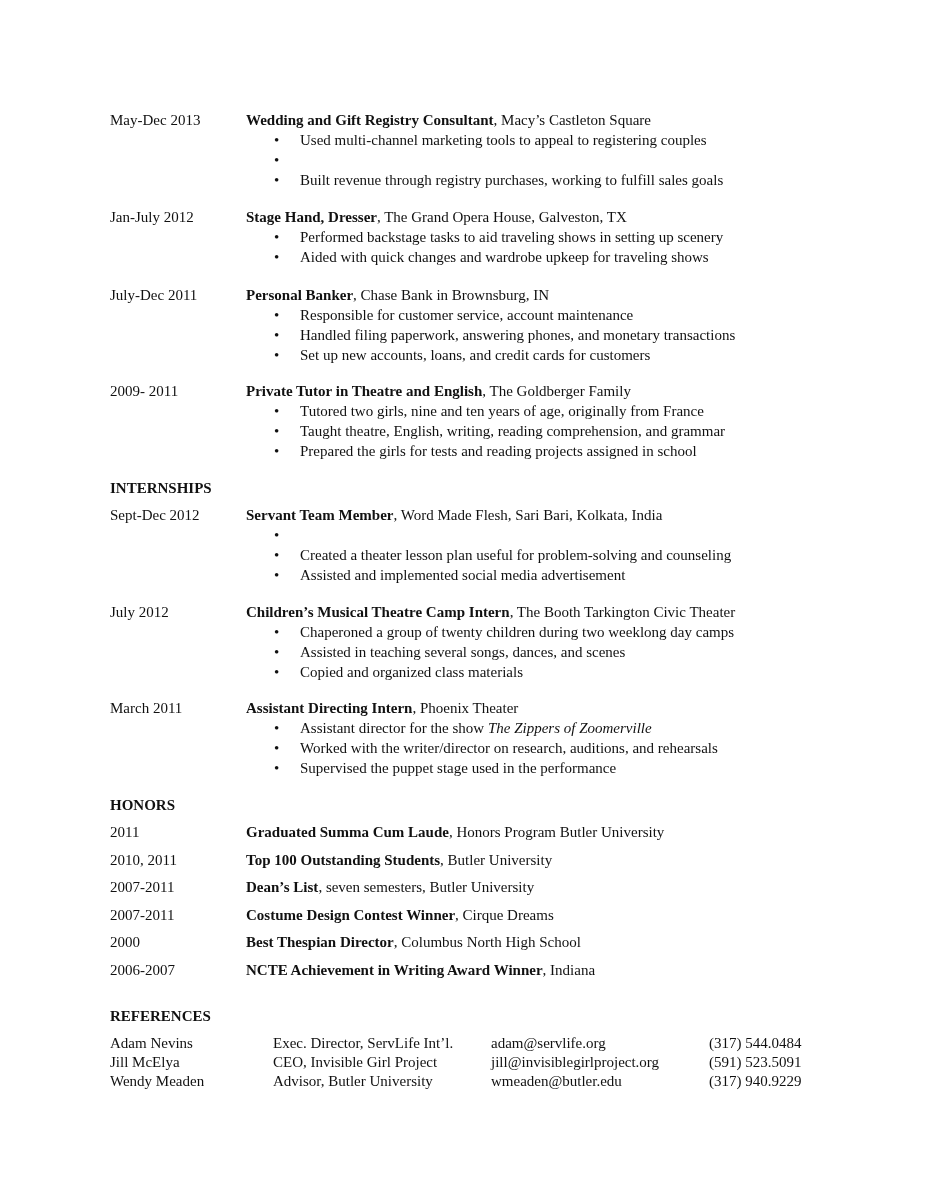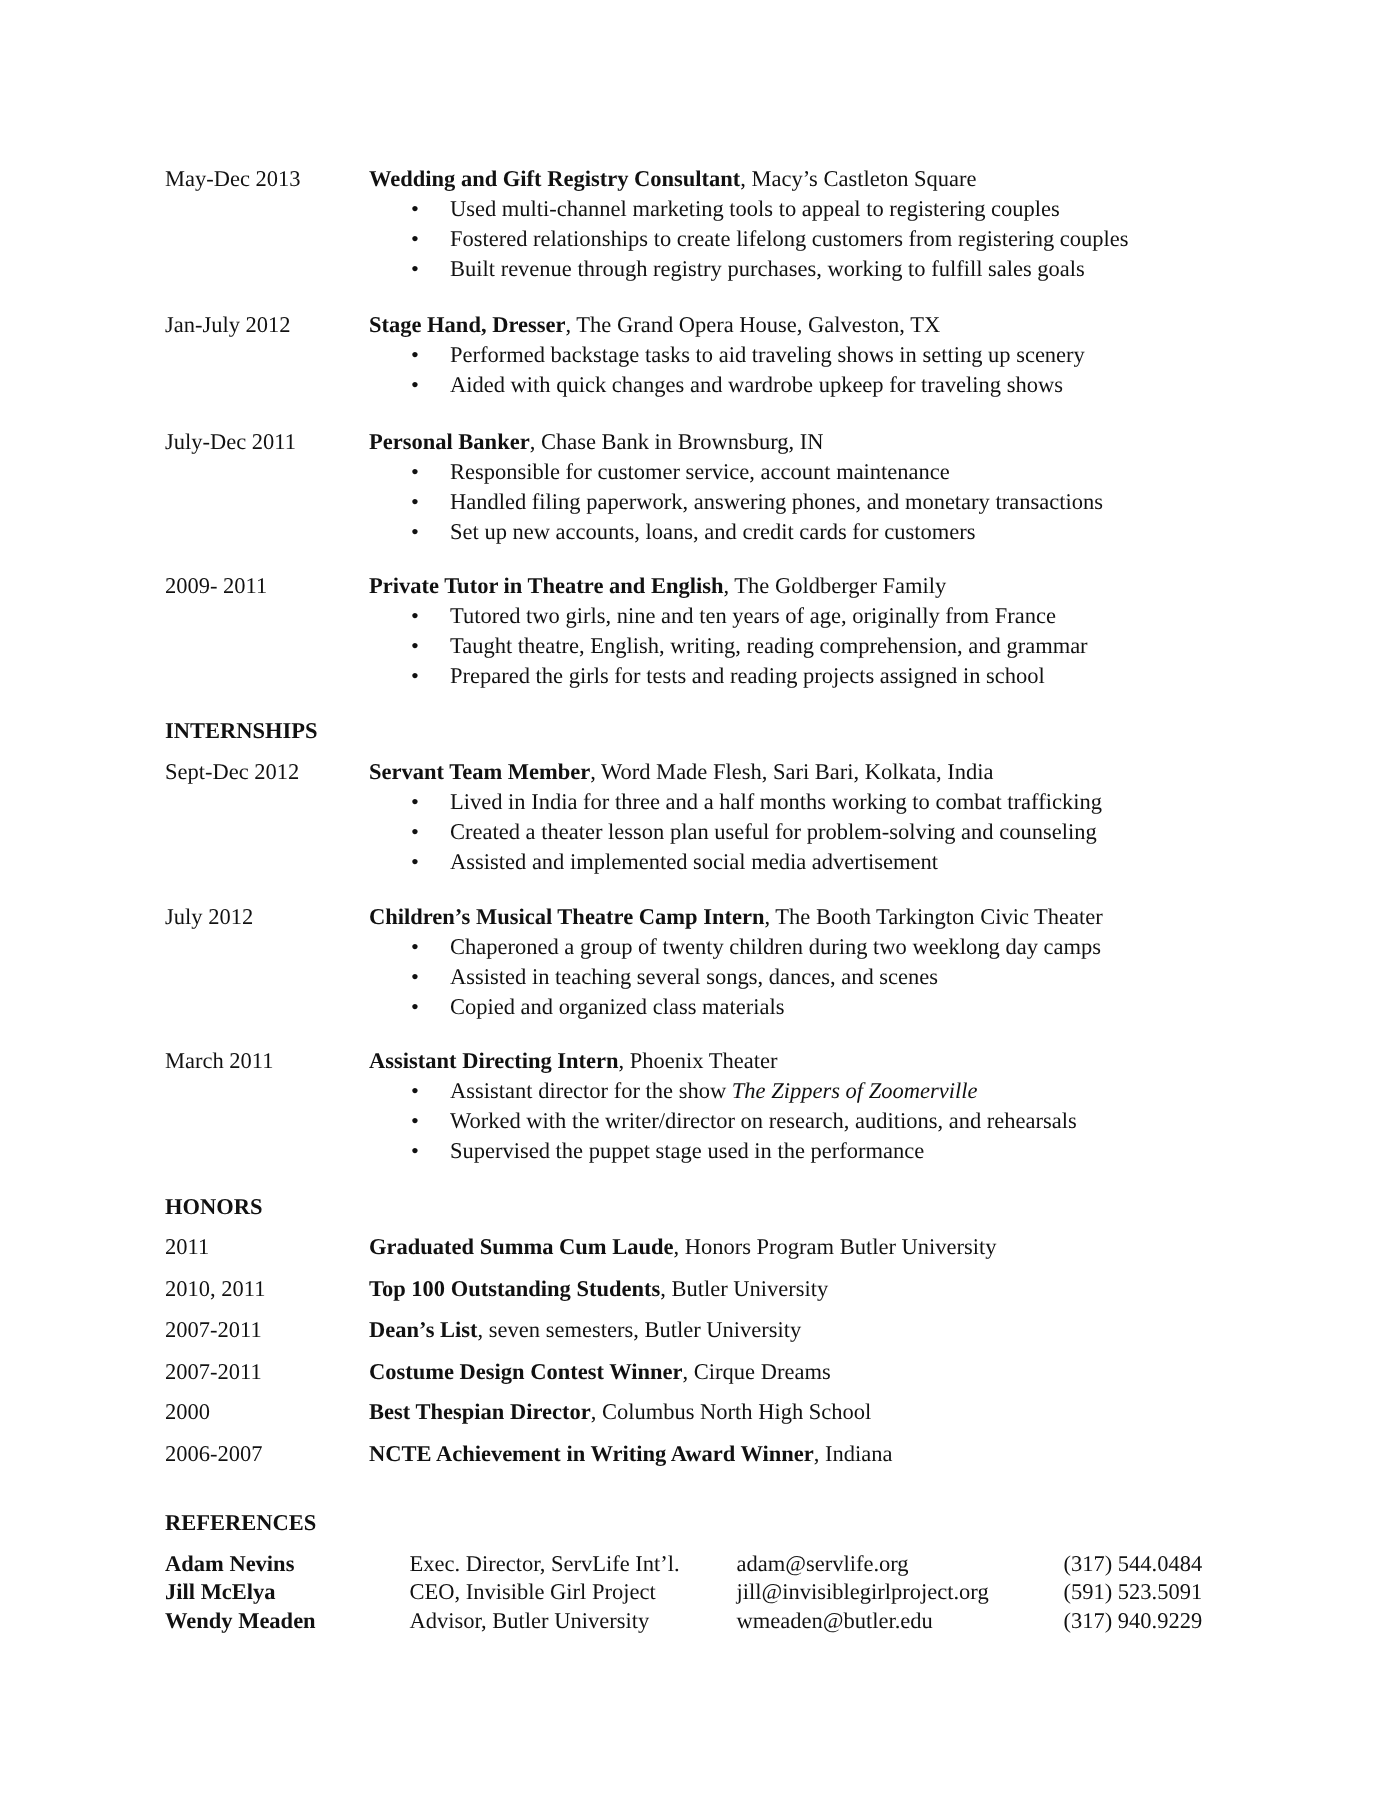--- a/index.html
+++ b/index.html
@@ -16,37 +16,37 @@
     .bullets { position: absolute; left: 136px; top: 20px; margin: 0; padding: 0; list-style: none; }
     .bullets li { position: relative; height: 20px; line-height: 20px; white-space: nowrap; padding-left: 54px; }
     .bullets li .dot { position: absolute; left: 28px; top: 0; }
     .line { line-height: 20px; }
     .section-heading { position: absolute; left: 110px; font-weight: bold; white-space: nowrap; }
     .honor { position: absolute; left: 110px; width: 700px; line-height: 20px; }
     .honor .date { position: absolute; left: 0; }
     .honor .title-line { left: 136px; }
     .refs { position: absolute; left: 110px; top: 1034px; width: 720px; }
     .ref-row { position: absolute; left: 0; height: 19px; line-height: 19px; white-space: nowrap; width: 720px; }
-    .ref-name { position: absolute; left: 0; font-weight: bold; }
+    .ref-name { position: absolute; left: 0; font-weight: normal; }
     .ref-role { position: absolute; left: 163px; }
     .ref-email { position: absolute; left: 381px; font-family: Liberation Serif, serif; }
     .ref-phone { position: absolute; left: 599px; }
     em { font-style: italic; }
   </style>
 </head>
 <body>
 
 <div class="page">
 
   <div class="entry" style="top:110px">
     <span class="date line">May-Dec 2013</span>
     <span class="title-line line"><b>Wedding and Gift Registry Consultant</b><span>, Macy’s Castleton Square</span></span>
     <ul class="bullets">
       <li><span class="dot">•</span><span>Used multi-channel marketing tools to appeal to registering couples</span></li>
-      <li><span class="dot">•</span><span>Fostered relationships to create lifelong customers from registering couples</span></li>
+      <li><span class="dot">•</span></li>
       <li><span class="dot">•</span><span>Built revenue through registry purchases, working to fulfill sales goals</span></li>
     </ul>
   </div>
 
   <div class="entry" style="top:207px">
     <span class="date line">Jan-July 2012</span>
     <span class="title-line line"><b>Stage Hand, Dresser</b><span>, The Grand Opera House, Galveston, TX</span></span>
     <ul class="bullets">
       <li><span class="dot">•</span><span>Performed backstage tasks to aid traveling shows in setting up scenery</span></li>
       <li><span class="dot">•</span><span>Aided with quick changes and wardrobe upkeep for traveling shows</span></li>
@@ -72,21 +72,21 @@
       <li><span class="dot">•</span><span>Prepared the girls for tests and reading projects assigned in school</span></li>
     </ul>
   </div>
 
   <div class="section-heading line" style="top:478px">INTERNSHIPS</div>
 
   <div class="entry" style="top:505px">
     <span class="date line">Sept-Dec 2012</span>
     <span class="title-line line"><b>Servant Team Member</b><span>, Word Made Flesh, Sari Bari, Kolkata, India</span></span>
     <ul class="bullets">
-      <li><span class="dot">•</span><span>Lived in India for three and a half months working to combat trafficking</span></li>
+      <li><span class="dot">•</span></li>
       <li><span class="dot">•</span><span>Created a theater lesson plan useful for problem-solving and counseling</span></li>
       <li><span class="dot">•</span><span>Assisted and implemented social media advertisement</span></li>
     </ul>
   </div>
 
   <div class="entry" style="top:602px">
     <span class="date line">July 2012</span>
     <span class="title-line line"><b>Children’s Musical Theatre Camp Intern</b><span>, The Booth Tarkington Civic Theater</span></span>
     <ul class="bullets">
       <li><span class="dot">•</span><span>Chaperoned a group of twenty children during two weeklong day camps</span></li>

